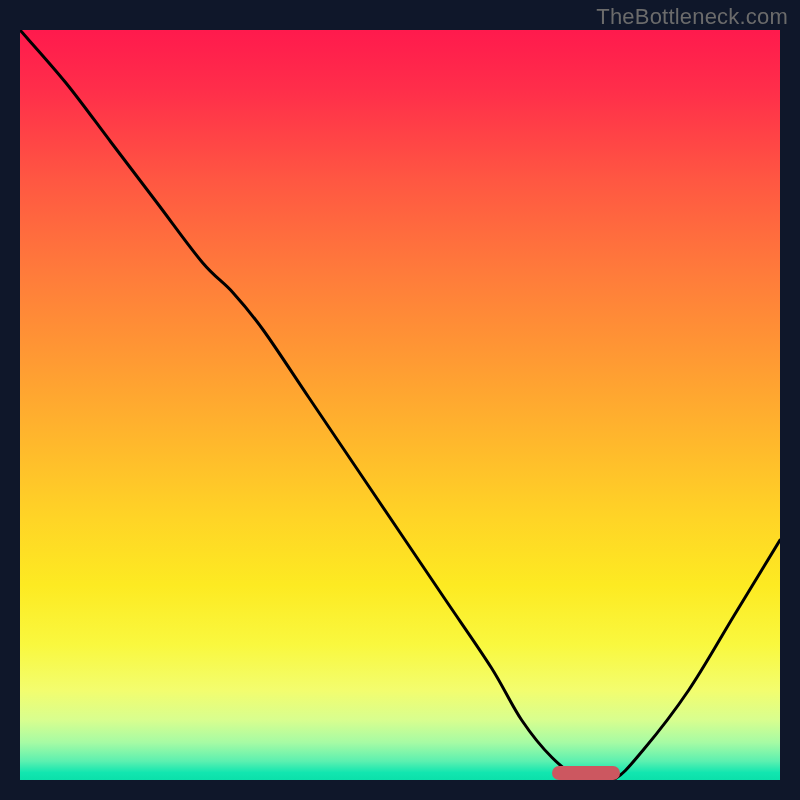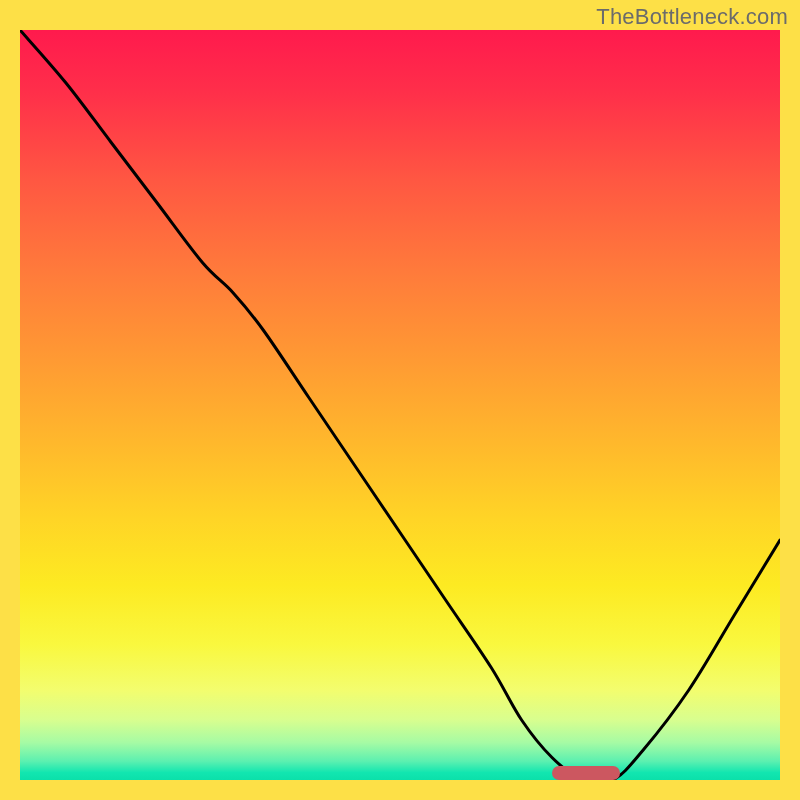--- a/index.html
+++ b/index.html
@@ -8,21 +8,21 @@
     width: 800px;
     height: 800px;
     overflow: hidden;
     background: #000;
     font-family: Arial, Helvetica, sans-serif;
   }
   .frame {
     position: absolute;
     left: 0; top: 0;
     width: 800px; height: 800px;
-    background: #fde047;
+    background: #0f172a;
   }
   .plot {
     position: absolute;
     left: 20px;
     top: 30px;
     width: 760px;
     height: 750px;
     background: linear-gradient(to bottom,
       #ff1a4d 0%,
       #ff2e4a 8%,

